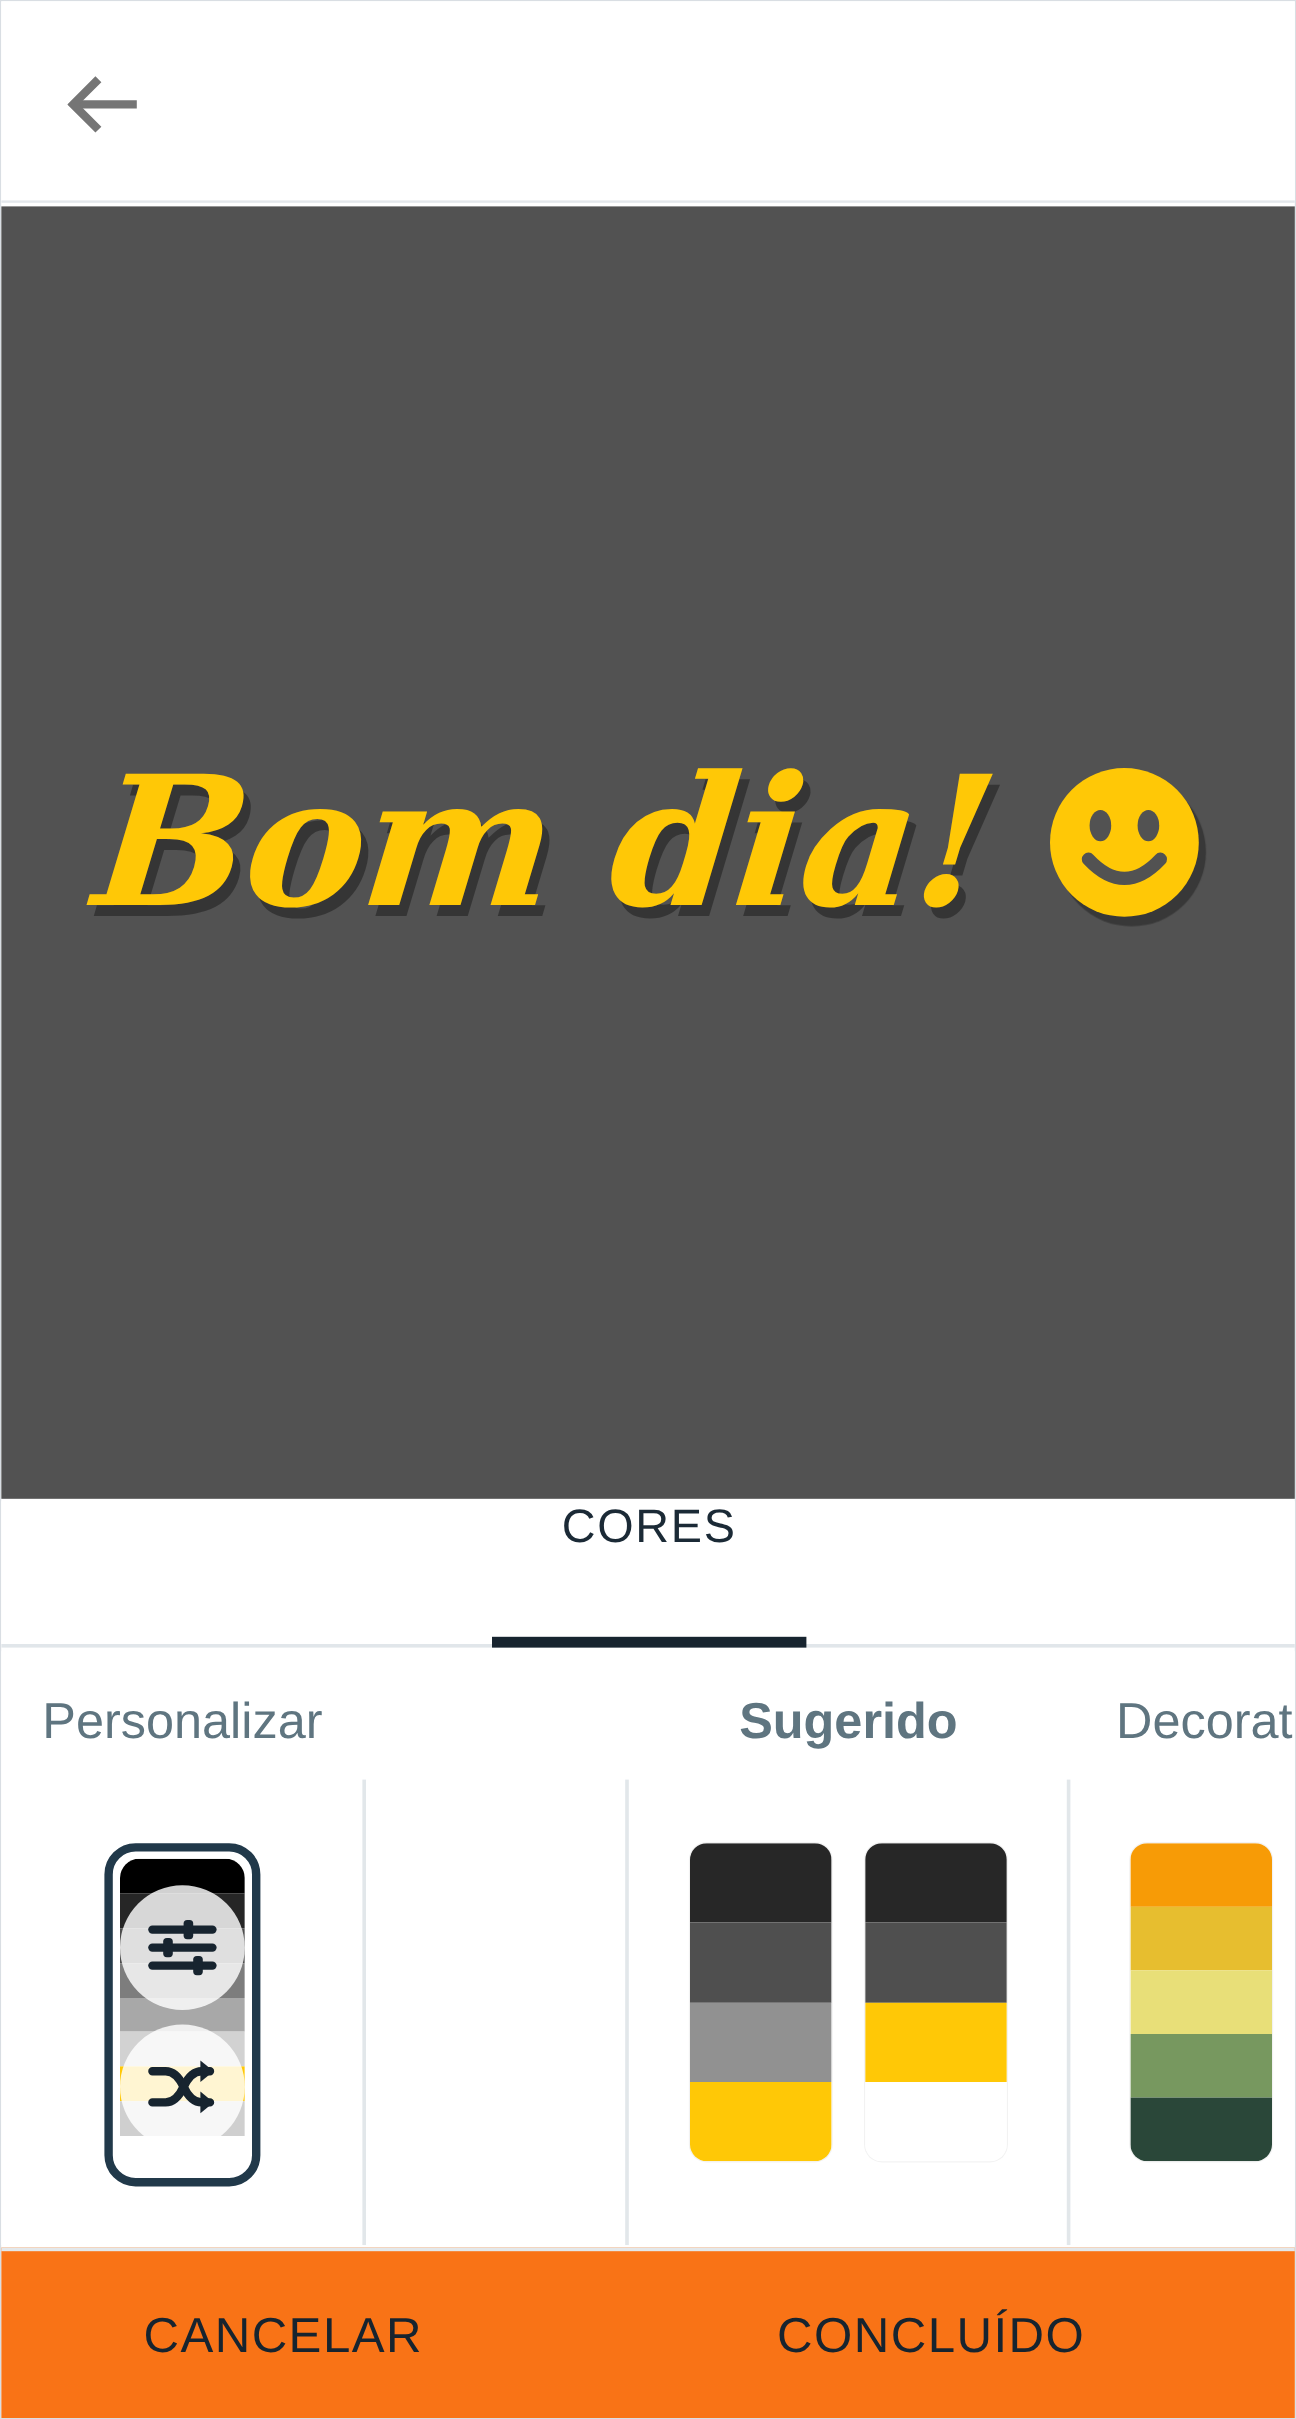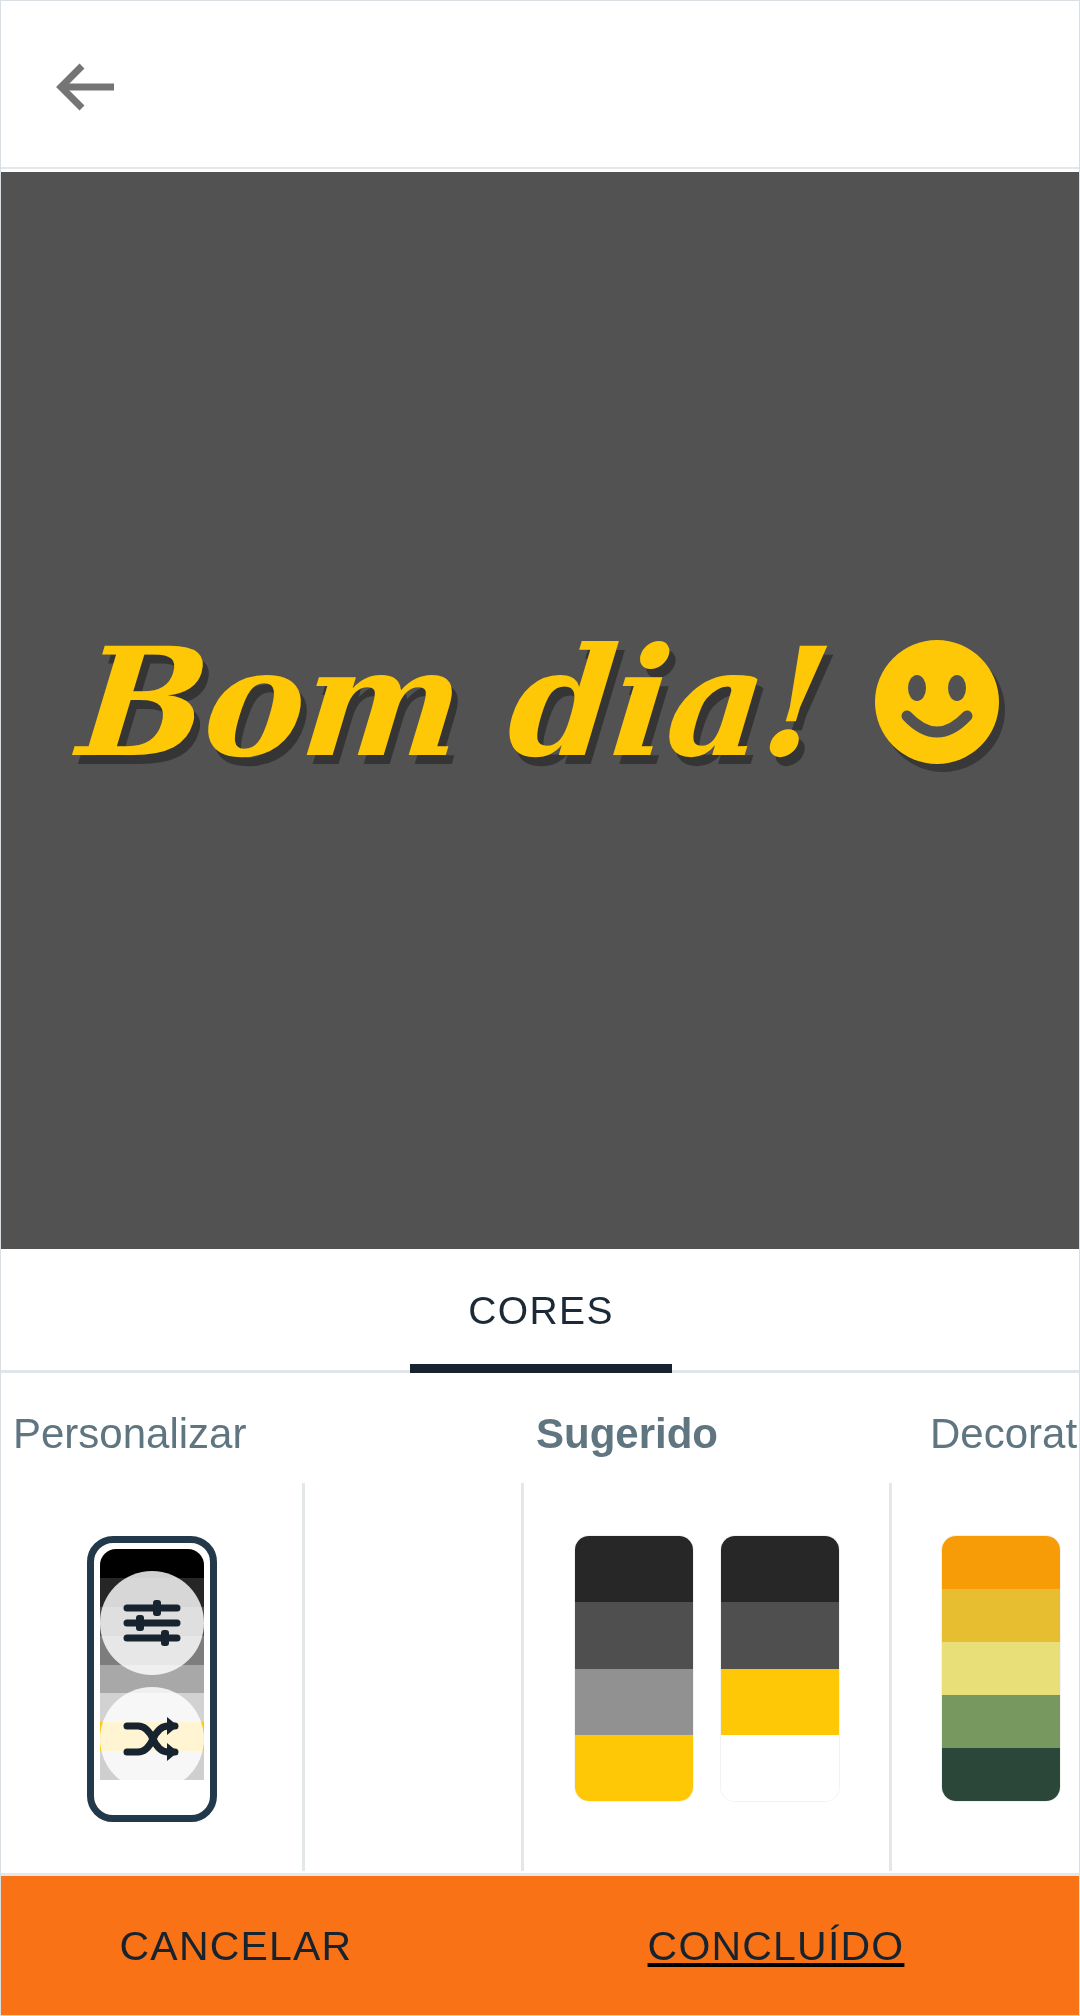--- a/index.html
+++ b/index.html
@@ -99,21 +99,20 @@
     border-bottom: 3px solid #e1e6ea;
     box-sizing: border-box;
   }
   .tab {
     position: absolute;
     left: 409px;
     top: 0;
     width: 262px;
     height: 119px;
     display: flex;
-    align-items: center;
     justify-content: center;
     cursor: pointer;
   }
   .tab-label {
     font-size: 39px;
     letter-spacing: 1.4px;
     color: #1b2a36;
     font-family: "Liberation Sans", sans-serif;
   }
   .tab-underline {
@@ -135,23 +134,23 @@
     overflow: hidden;
   }
   .cat {
     position: absolute;
     top: 0;
     height: 495px;
   }
   .cat-label {
     position: absolute;
     top: 34px;
-    left: 12px;
+    left: 0;
     width: 100%;
-    text-align: left;
+    text-align: center;
     font-size: 42px;
     color: #5f7580;
     white-space: nowrap;
     font-family: "Liberation Sans", sans-serif;
   }
   .cat-label.left-al { text-align: left; }
   .cat-swatches {
     position: absolute;
     top: 160px;
     left: 0;
@@ -240,21 +239,21 @@
     border: none;
     padding: 0;
   }
   .action-btn .lbl {
     font-size: 41px;
     letter-spacing: 1.2px;
     color: #17242f;
     font-family: "Liberation Sans", sans-serif;
   }
   .action-btn.cancel { left: 90px; width: 290px; }
-  .action-btn.done   { left: 610px; width: 330px; text-decoration: underline; }
+  .action-btn.done   { left: 610px; width: 330px; }
 </style>
 </head>
 <body>
 
 <div class="app">
 
   <div class="topbar">
     <button class="back-btn" aria-label="back">
       <span>
         <svg width="62" height="50" viewBox="0 0 62 50">

